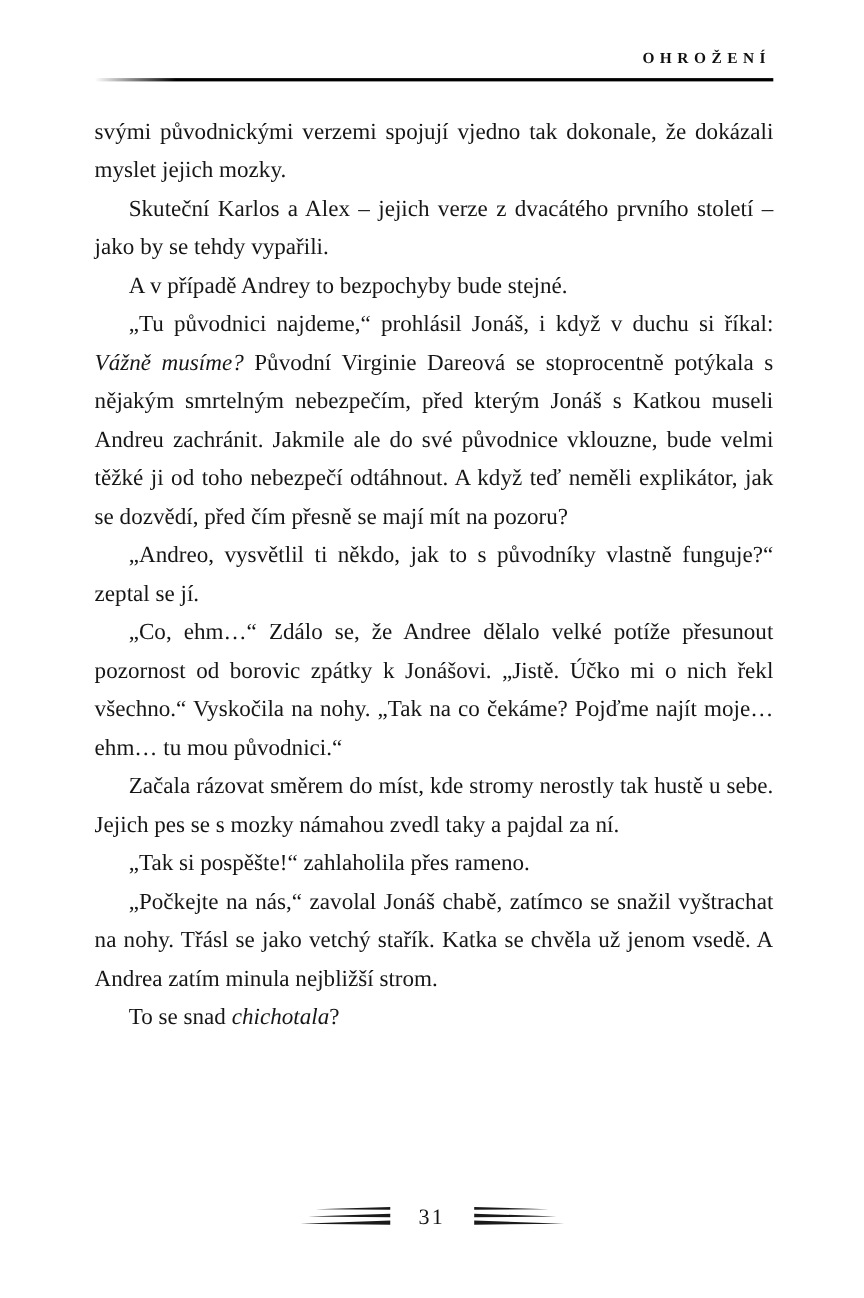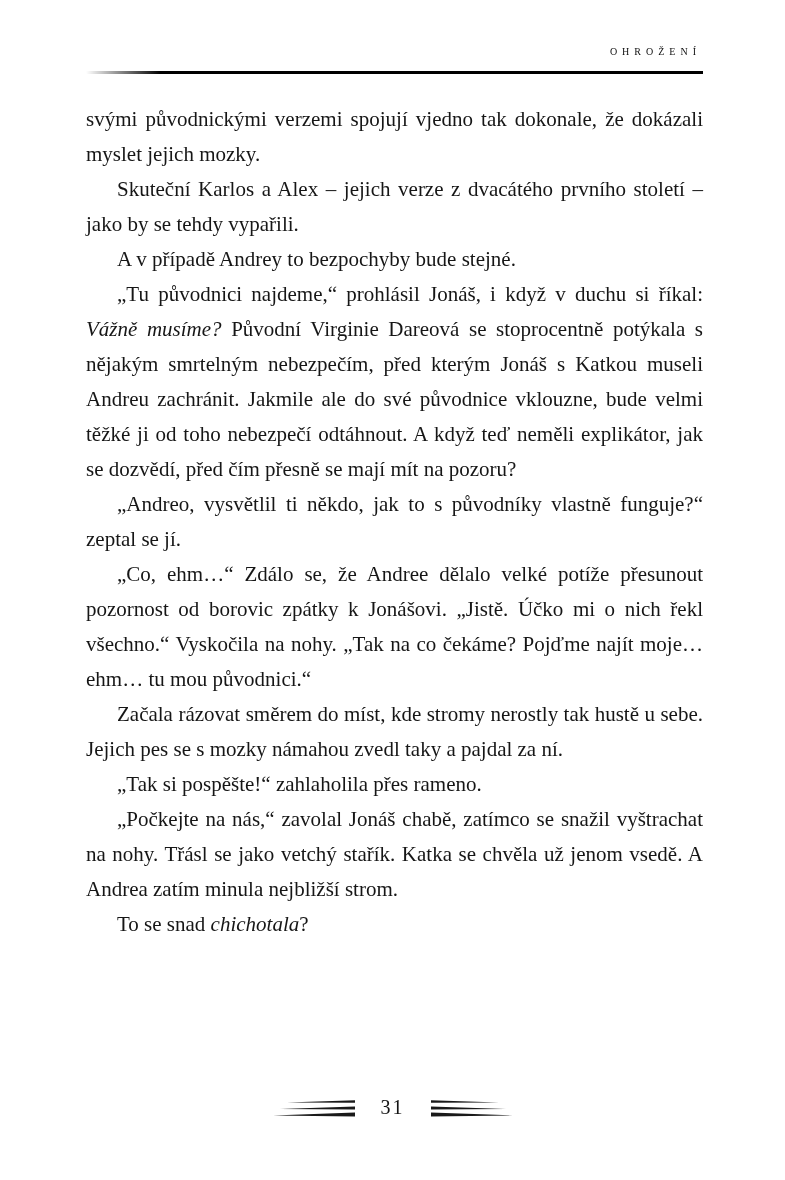--- a/index.html
+++ b/index.html
@@ -12,22 +12,22 @@
   .page {
     position: relative;
     width: 785px; height: 1180px;
     background: #ffffff;
     color: #161616;
     overflow: hidden;
   }
   .running-head {
     position: absolute;
     top: 46px; right: 84px;
-    font-size: 10px;
-    font-weight: normal;
+    font-size: 14px;
+    font-weight: bold;
     letter-spacing: 5px;
     color: #101010;
   }
   .head-rule {
     position: absolute;
     top: 71px; left: 86px;
     width: 617px; height: 3px;
     background: linear-gradient(to right, rgba(0,0,0,0) 0%, #000 12%, #000 100%);
   }
   .body-text {
@@ -40,21 +40,21 @@
     hyphens: auto;
   }
   .body-text p { margin: 0; }
   .body-text p.indent { text-indent: 31px; }
   .body-text em { font-style: italic; margin-top: 36px; }
   .footer {
     position: absolute;
     left: 0; top: 1096px;
     width: 785px;
     display: flex;
-    align-items: flex-end;
+    align-items: flex-start;
     justify-content: center;
     gap: 26px;
   }
   .page-number {
     font-size: 20px;
     letter-spacing: 2px;
     color: #141414;
   }
   .ornament { display: block; }
   .ornament.flip { transform: scaleX(-1); }

